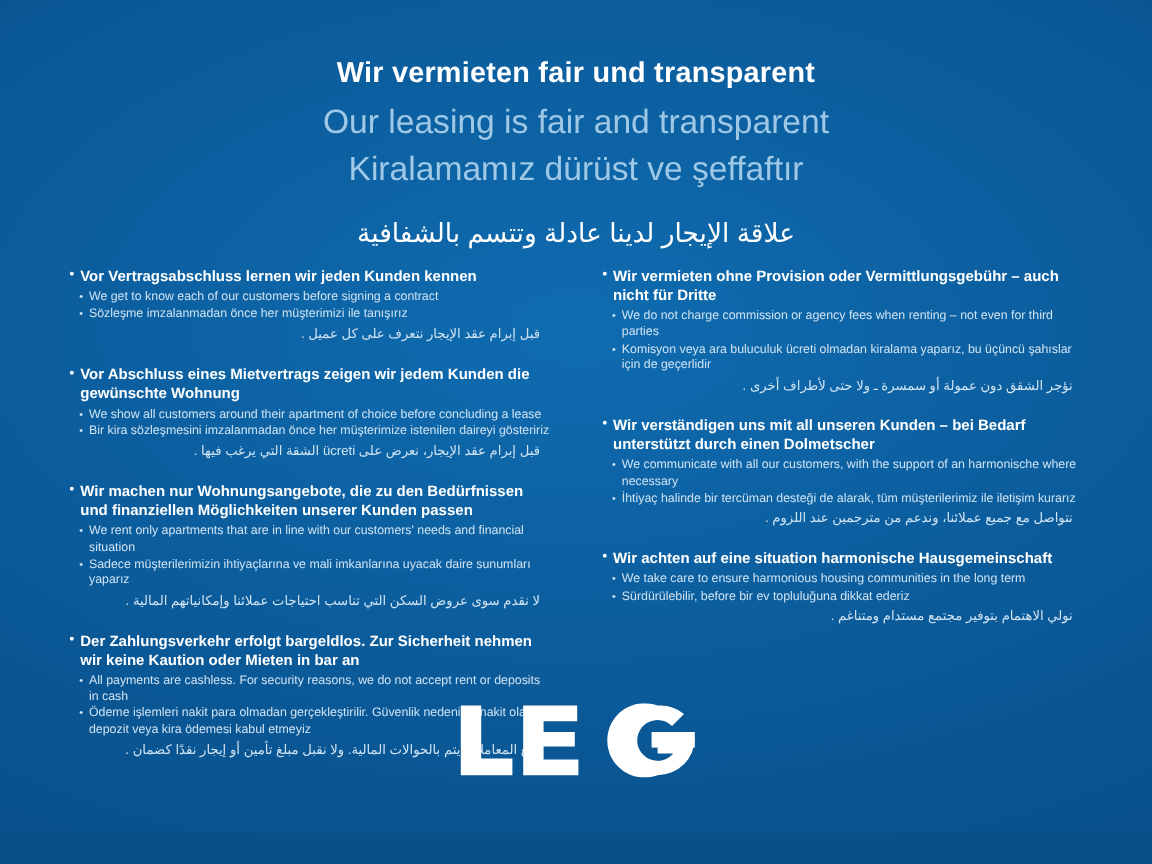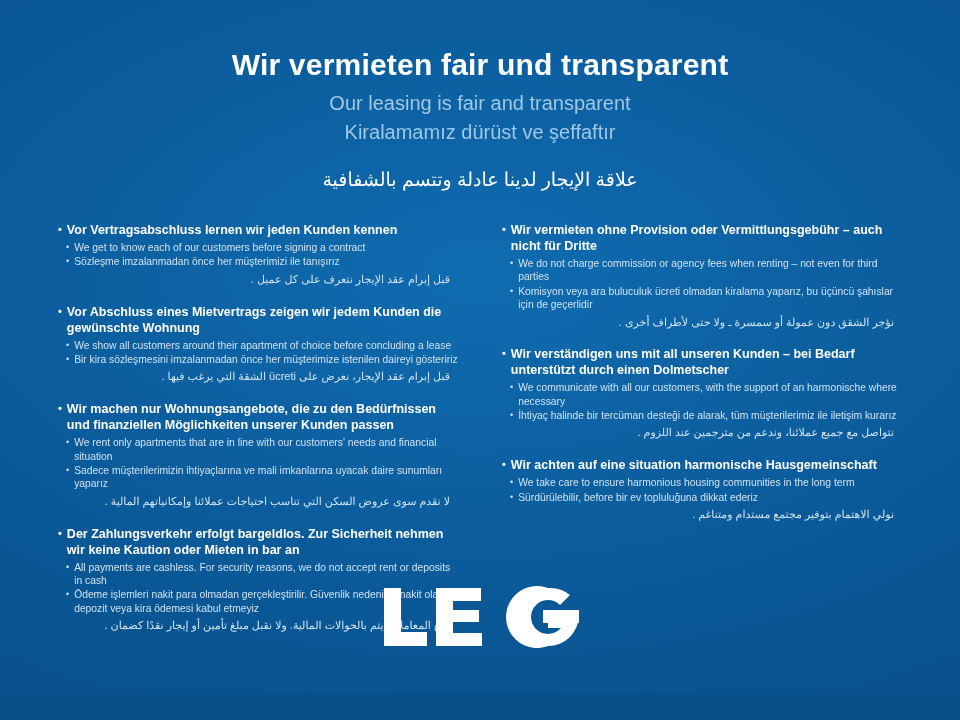--- a/index.html
+++ b/index.html
@@ -20,40 +20,40 @@
     height: 720px;
     box-sizing: border-box;
     background: radial-gradient(ellipse 120% 90% at 50% 38%, #0f6cb0 0%, #0a5795 55%, #064a81 100%);
     overflow: hidden;
   }
   .headings {
     padding-top: 48px;
     text-align: center;
   }
   .title-de {
-    font-size: 30px;
+    font-size: 24px;
     font-weight: bold;
     letter-spacing: 0.2px;
     color: #ffffff;
     margin: 0 0 10px 0;
     line-height: 1.1;
   }
   .title-en,
   .title-tr {
-    font-size: 20px;
+    font-size: 28px;
     font-weight: normal;
     color: #9ec8e6;
     margin: 0 0 4px 0;
     line-height: 1.25;
   }
   .title-tr {
     margin-bottom: 23px;
   }
   .title-ar {
-    font-size: 19px;
+    font-size: 22px;
     font-weight: normal;
     color: #ffffff;
     direction: rtl;
     margin: 0;
     line-height: 1.3;
     text-align: center;
   }
   .columns {
     position: absolute;
     top: 222px;

